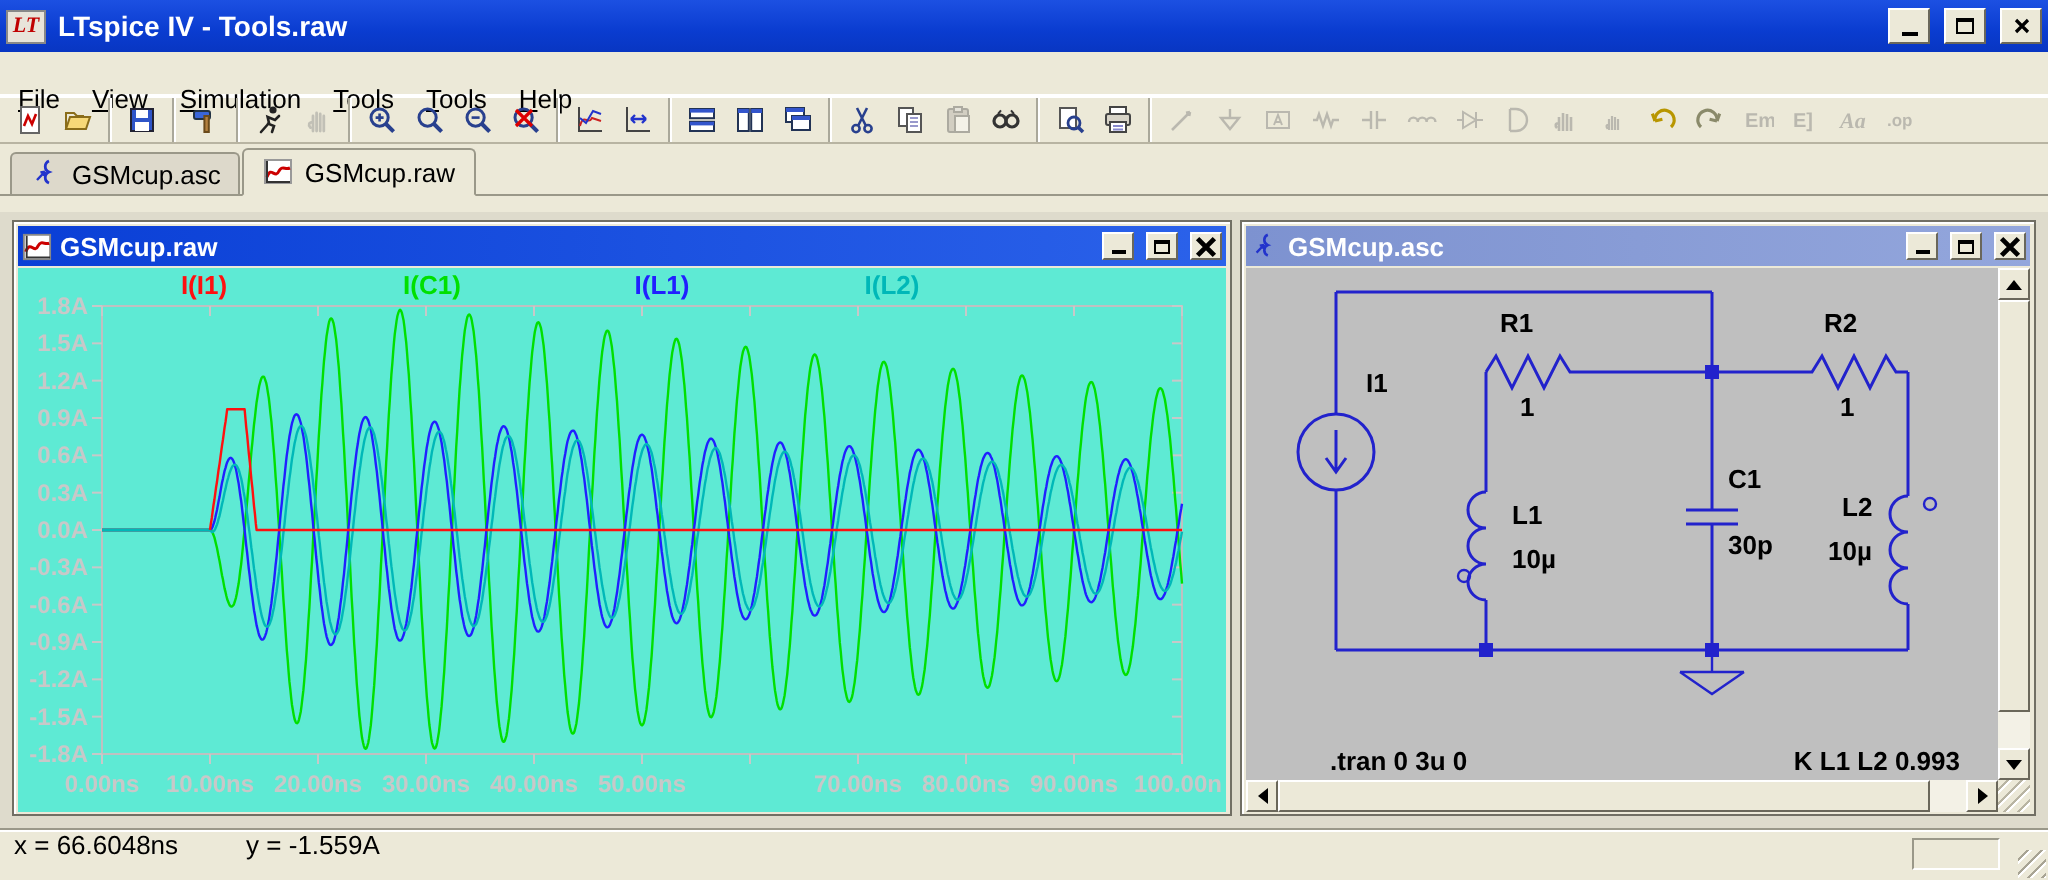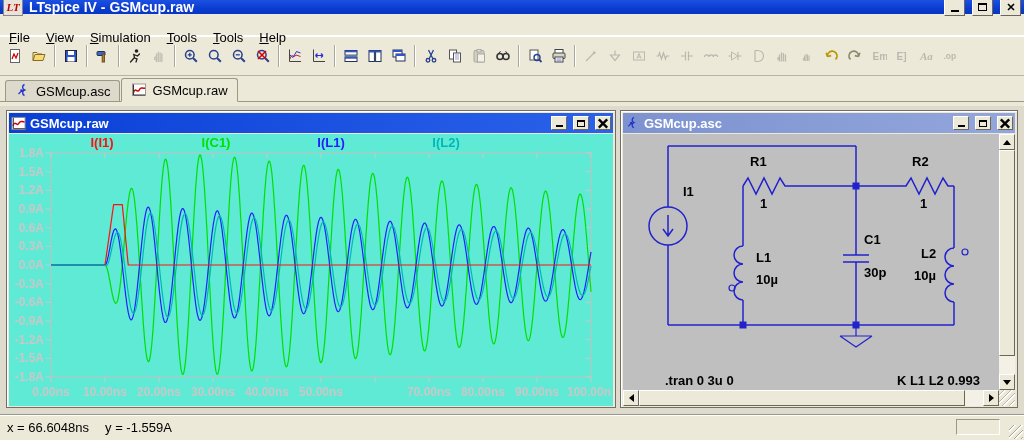--- a/index.html
+++ b/index.html
@@ -1,36 +1,36 @@
 <!DOCTYPE html>
 <html><head>
 <meta charset="utf-8">
 <style>
   html,body{margin:0;padding:0;width:1024px;height:440px;overflow:hidden;
     font-family:"Liberation Sans",sans-serif;background:#ece9d8;position:relative;
     -webkit-font-smoothing:none}
   *{box-sizing:border-box}
   
-  .titlebar{height:14px;background:linear-gradient(180deg,#1c50e2 0%,#0a3cd0 60%,#0836c2 100%);
+  .titlebar{height:26px;background:linear-gradient(180deg,#1c50e2 0%,#0a3cd0 60%,#0836c2 100%);
     display:flex;align-items:center;gap:6px;padding:0 3px;color:#fff;font-weight:bold;font-size:14px}
   .app-logo{width:20px;height:17px;background:#e8e4da;border:1px solid #888;display:flex;
     align-items:center;justify-content:center;color:#c00000;font:italic bold 11px "Liberation Serif",serif}
   .tb-spacer{flex:1}
   .win-btn{width:21px;height:18px;background:#ece9d8;border:1px solid;border-color:#fff #6a675a #6a675a #fff;
     display:flex;align-items:center;justify-content:center;margin-left:1px}
   .g-min{width:8px;height:2px;background:#000;margin-top:8px}
   .g-max{width:9px;height:8px;border:1px solid #000;border-top-width:2px}
   
   .menubar{height:22px;display:flex;align-items:stretch;background:#ece9d8;font-size:13px;color:#000;
     border-bottom:1px solid #fff;padding-left:1px}
   .menu-item{display:inline-block;padding:16px 8px 0 8px}
   .menu-item::first-letter{text-decoration:underline}
   .menu-item.hl{background:#fff;border:1px solid #9a9889;padding-top:2px}
   
-  .toolbar{height:40px;display:flex;align-items:center;background:#ece9d8;border-top:1px solid #fff;
+  .toolbar{height:24px;display:flex;align-items:center;background:#ece9d8;border-top:1px solid #fff;
     border-bottom:1px solid #b8b4a2;padding:0 3px}
   .tb-group{display:flex;align-items:center}
   .tb-sep{width:2px;height:22px;border-left:1px solid #aaa89a;border-right:1px solid #fff;margin:0 3px}
   .tb{width:24px;height:24px;display:flex;align-items:center;justify-content:center;background:transparent;
     border:1px solid transparent;padding:0}
   .tb svg{width:16px;height:16px}
   .tb.disabled svg{opacity:.42;filter:grayscale(.9)}
   
   .tabbar{height:26px;background:#ece9d8;display:flex;align-items:flex-end;padding-left:5px;
     border-bottom:1px solid #9a9889}
@@ -63,34 +63,34 @@
   .tri-dn{width:0;height:0;border-left:4px solid transparent;border-right:4px solid transparent;border-top:5px solid #000}
   .tri-lf{width:0;height:0;border-top:4px solid transparent;border-bottom:4px solid transparent;border-right:5px solid #000}
   .tri-rt{width:0;height:0;border-top:4px solid transparent;border-bottom:4px solid transparent;border-left:5px solid #000}
   .thumb-v{position:absolute;left:0;top:16px;width:16px;height:206px;background:#ece9d8;
     border:1px solid;border-color:#fff #6a675a #6a675a #fff}
   .thumb-h{position:absolute;top:0;left:16px;height:16px;width:326px;background:#ece9d8;
     border:1px solid;border-color:#fff #6a675a #6a675a #fff}
   .corner-grip{background:repeating-linear-gradient(135deg,#ece9d8 0 3px,#b8b4a2 3px 4px,#fff 4px 5px)}
   
   .statusbar{position:absolute;left:0;right:0;bottom:0;height:26px;background:#ece9d8;
-    border-top:1px solid #9a9889;box-shadow:inset 0 1px 0 #fff;display:flex;align-items:center;
-    font-size:13px;color:#000;padding-left:7px;gap:16px}
+    border-top:1px solid #9a9889;box-shadow:inset 0 1px 0 #fff;display:flex;align-items:flex-start;
+    font-size:13px;color:#000;padding-left:7px;gap:34px}
   .status-box{position:absolute;right:24px;bottom:5px;width:44px;height:16px;background:#ece9d8;
     border:1px solid;border-color:#9a9889 #fff #fff #9a9889}
   .grip{position:absolute;right:1px;bottom:1px;width:14px;height:14px;
     background:repeating-linear-gradient(135deg,transparent 0 3px,#a8a494 3px 4px,#fff 4px 5px)}
   .sch-text{font:bold 13px "Liberation Sans",sans-serif;fill:#000}
 </style>
 </head>
 <body>
 
 <div class="titlebar">
   <div class="app-logo">LT</div>
-  <span>LTspice IV - GSMcup.raw</span>
+  <span>LTspice IV - Tools.raw</span>
   <div class="tb-spacer"></div>
   <div class="win-btn">
       <div class="g-min"></div>
     </div>
   <div class="win-btn">
       <div class="g-max"></div>
     </div>
   <div class="win-btn">
     <svg width="10" height="10" viewBox="0 0 10 10">
         <path d="M2 2 L8 8 M8 2 L2 8" stroke="#000" stroke-width="1.6"></path>

